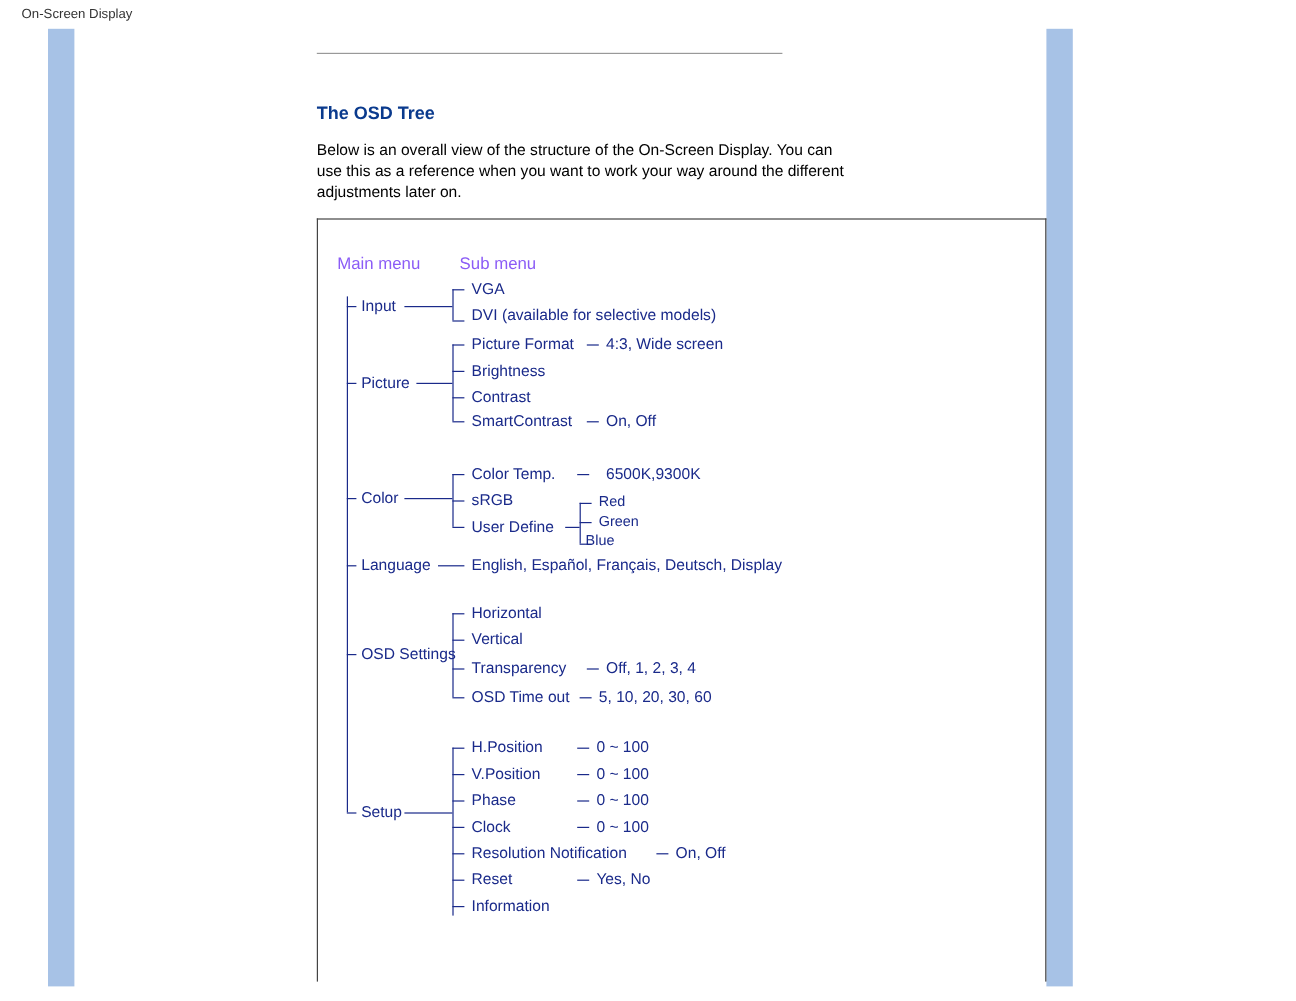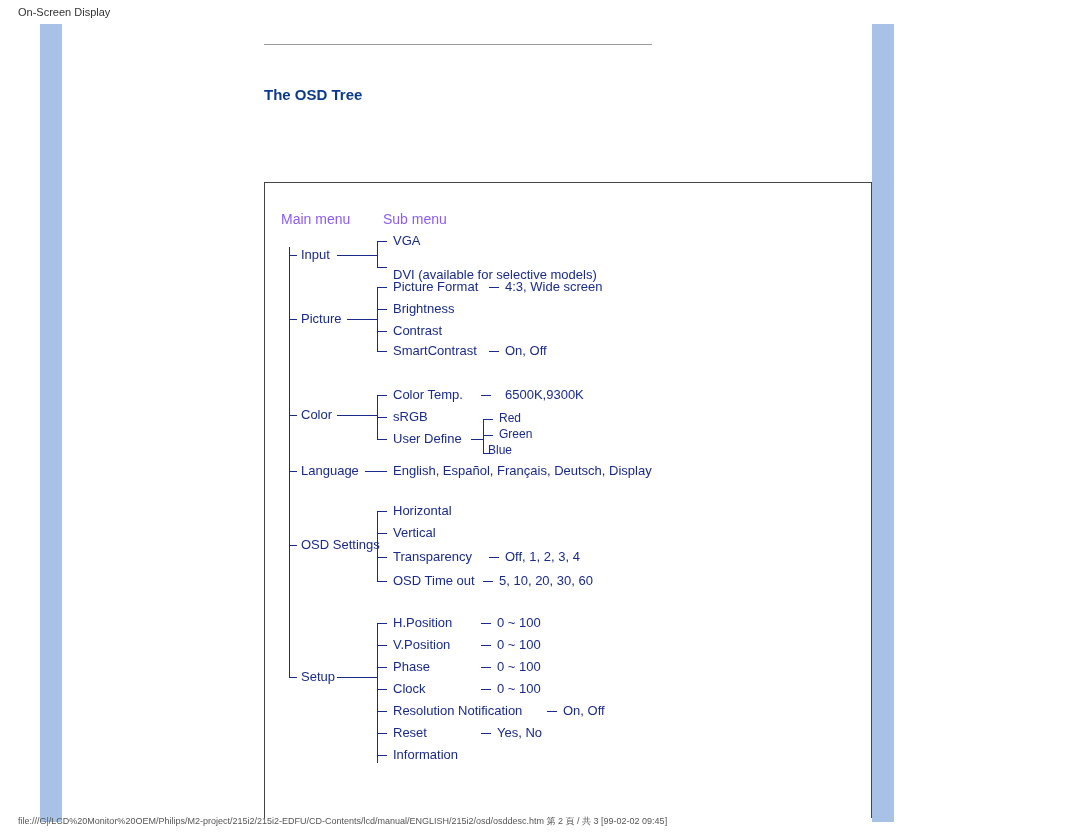--- a/index.html
+++ b/index.html
@@ -23,20 +23,21 @@
 <body>
 <div class="page">
 
 <div class="header">On-Screen Display</div>
 <div class="stripe-left"></div>
 <div class="stripe-right"></div>
 
 <div class="content">
   <div class="hr"></div>
   <div class="section-title">The OSD Tree</div>
+  <div class="intro">Below is an overall view of the structure of the On-Screen Display. You can use this as a reference when you want to work your way around the different adjustments later on.</div>
 
   <div class="diagram-box">
 
     <div class="lbl hd" style="top:28px;left:16px">Main menu</div>
     <div class="lbl hd" style="top:28px;left:118px">Sub menu</div>
 
     <div class="ln lnv" style="top:64px;left:24px;height:430px"></div>
 
     <div class="ln lnh" style="top:72px;left:24px;width:8px"></div>
     <div class="ln lnh" style="top:136px;left:24px;width:8px"></div>
@@ -50,21 +51,21 @@
     <div class="lbl" style="top:224px;left:36px">Color</div>
     <div class="lbl" style="top:280px;left:36px">Language</div>
     <div class="lbl" style="top:354px;left:36px">OSD Settings</div>
     <div class="lbl" style="top:486px;left:36px">Setup</div>
 
     <div class="ln lnh" style="top:72px;left:72px;width:40px"></div>
     <div class="ln lnv" style="top:58px;left:112px;height:26px"></div>
     <div class="ln lnh" style="top:58px;left:112px;width:10px"></div>
     <div class="ln lnh" style="top:84px;left:112px;width:10px"></div>
     <div class="lbl" style="top:50px;left:128px">VGA</div>
-    <div class="lbl" style="top:84px;left:128px">DVI (available for selective models)</div>
+    <div class="lbl" style="top:72px;left:128px">DVI (available for selective models)</div>
 
     <div class="ln lnh" style="top:136px;left:82px;width:30px"></div>
     <div class="ln lnv" style="top:104px;left:112px;height:64px"></div>
     <div class="ln lnh" style="top:104px;left:112px;width:10px"></div>
     <div class="ln lnh" style="top:126px;left:112px;width:10px"></div>
     <div class="ln lnh" style="top:148px;left:112px;width:10px"></div>
     <div class="ln lnh" style="top:168px;left:112px;width:10px"></div>
     <div class="lbl" style="top:96px;left:128px">Picture Format</div>
     <div class="ln lnh" style="top:104px;left:224px;width:10px"></div>
     <div class="lbl" style="top:96px;left:240px">4:3, Wide screen</div>
@@ -134,14 +135,13 @@
     <div class="lbl" style="top:520px;left:128px">Resolution Notification</div>
     <div class="ln lnh" style="top:528px;left:282px;width:10px"></div>
     <div class="lbl" style="top:520px;left:298px">On, Off</div>
     <div class="lbl" style="top:542px;left:128px">Reset</div>
     <div class="ln lnh" style="top:550px;left:216px;width:10px"></div>
     <div class="lbl" style="top:542px;left:232px">Yes, No</div>
     <div class="lbl" style="top:564px;left:128px">Information</div>
   </div>
 </div>
 
-<div class="footer">file:///G|/LCD%20Monitor%20OEM/Philips/M2-project/215i2/215i2-EDFU/CD-Contents/lcd/manual/ENGLISH/215i2/osd/osddesc.htm 第 2 頁 / 共 3  [99-02-02 09:45]</div>
 </div>
 
 </body></html>

